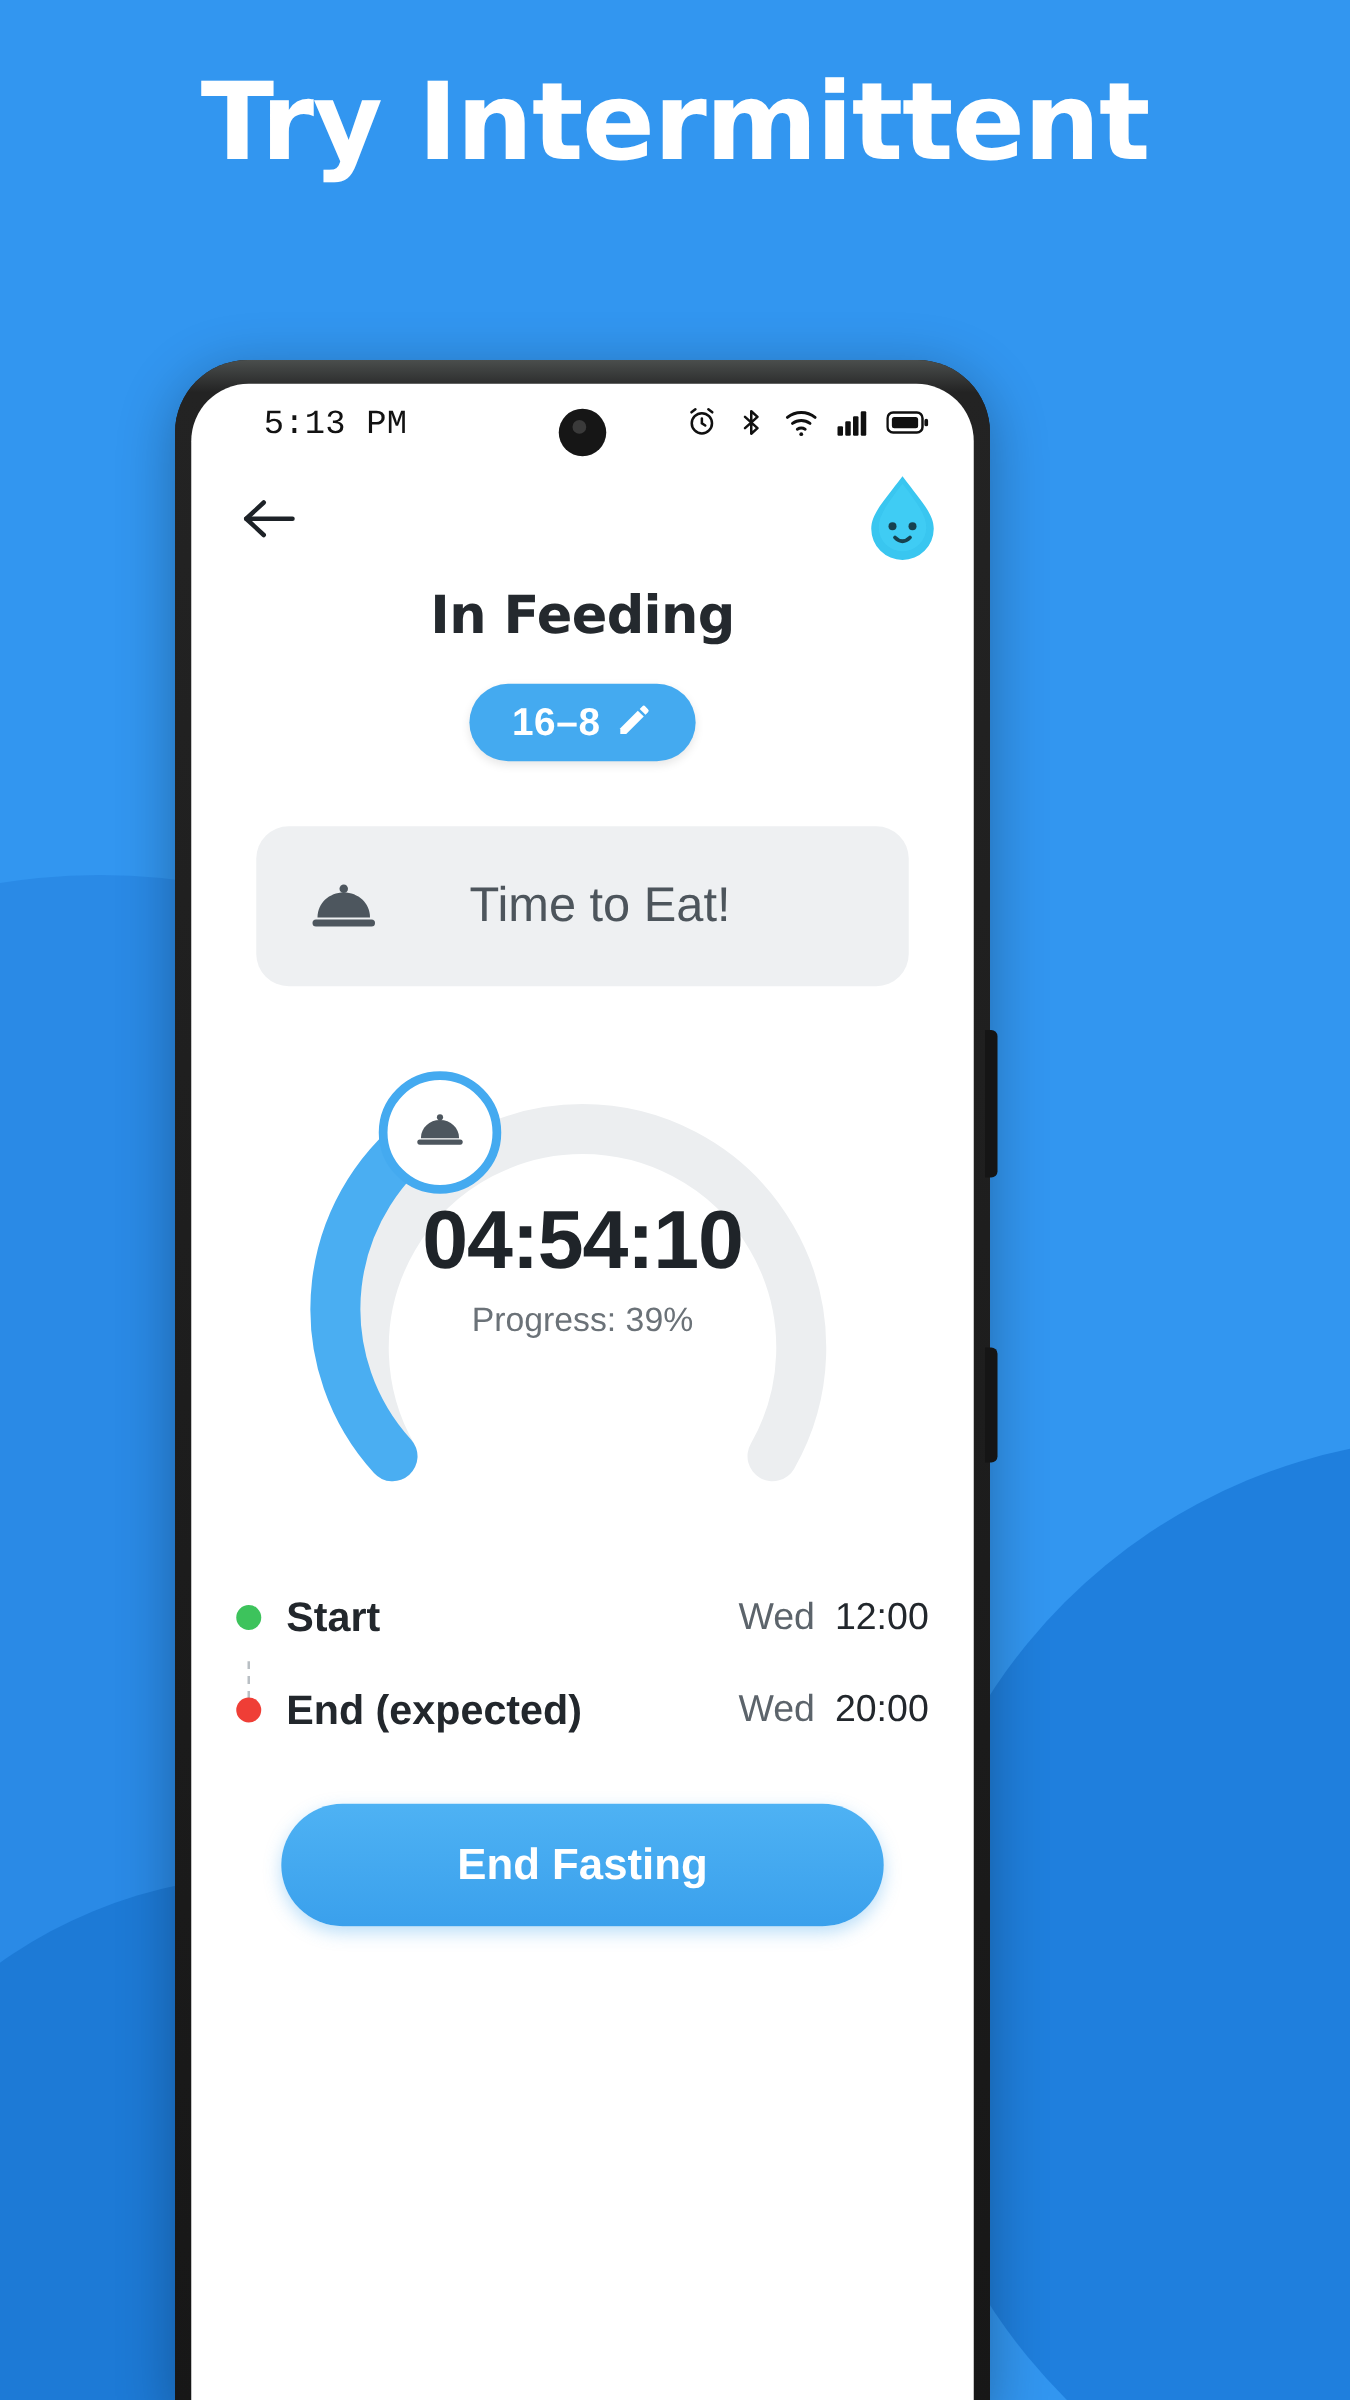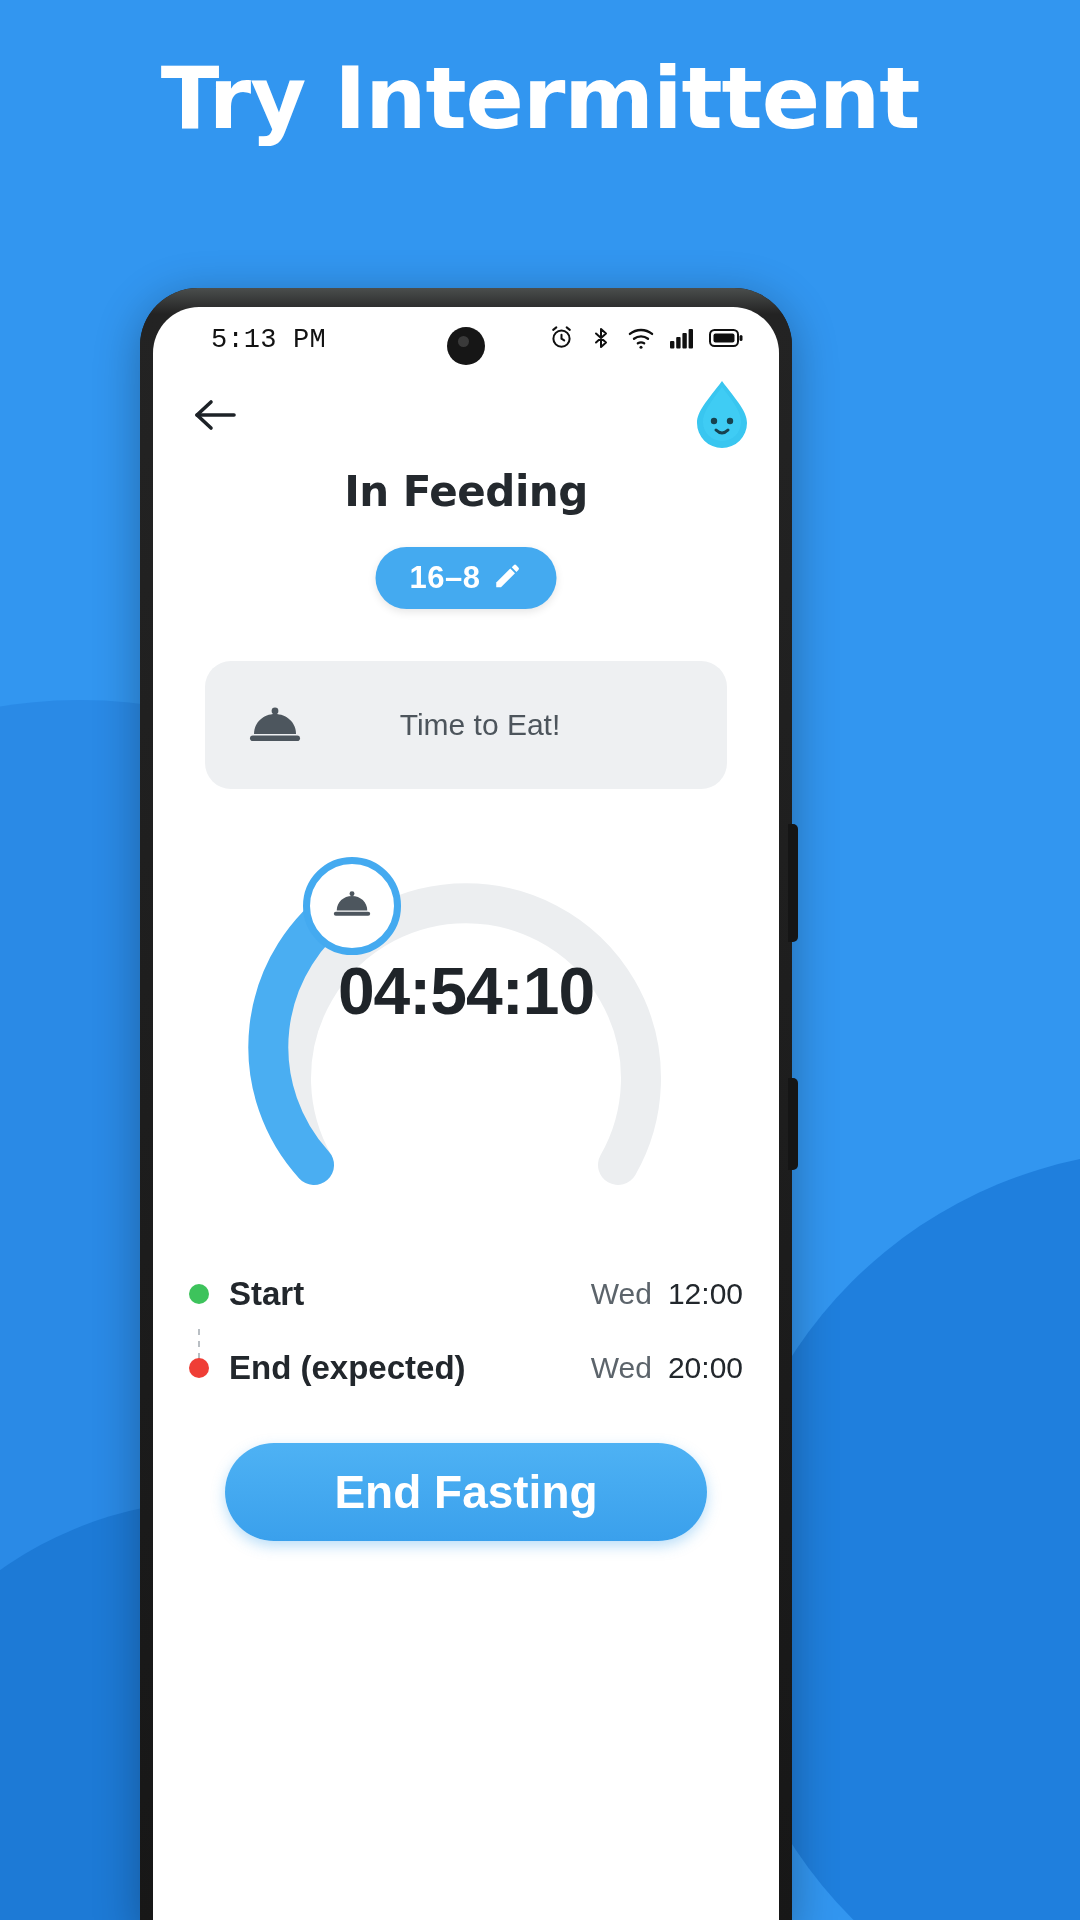--- a/index.html
+++ b/index.html
@@ -80,21 +80,21 @@
     box-shadow:0 3px 8px rgba(0,0,0,.10);
   }
   .plan-pill .lbl{color:#ffffff;font-size:31px;font-weight:bold;letter-spacing:.5px;}
 
   
   .eat-card{
     position:absolute;left:52px;top:354px;width:522px;height:128px;
     background:#eef0f2;border-radius:26px;display:flex;align-items:center;
   }
   .eat-card .ic{margin-left:42px;width:56px;display:flex;justify-content:center;}
-  .eat-card .tx{flex:1;text-align:center;font-size:30px;color:#4d555c;
+  .eat-card .tx{flex:1;text-align:center;font-size:39px;color:#4d555c;
                 margin-right:70px;}
 
   
   .ring-wrap{position:absolute;left:46px;top:520px;width:534px;height:400px;}
   .ring-svg{position:absolute;left:0;top:0;}
   .ring-center{
     position:absolute;left:0;right:0;top:118px;text-align:center;
   }
   .ring-label{font-size:29px;font-weight:bold;color:#3c444b;}
   .ring-time{font-size:66px;font-weight:bold;color:#1f2429;letter-spacing:-1px;
@@ -117,21 +117,21 @@
   .sday{font-size:30px;color:#5c646b;}
   .shour{font-size:30px;color:#22272c;}
   .dashline{position:absolute;left:9px;top:72px;width:2px;height:38px;
             background:repeating-linear-gradient(180deg,#b9bfc4 0 6px,transparent 6px 12px);}
 
   
   .cta{
     position:absolute;left:72px;top:1136px;width:482px;height:98px;
     background:linear-gradient(180deg,#4eb2f4 0%,#3aa0ec 100%);
     border-radius:49px;display:flex;align-items:center;justify-content:center;
-    color:#ffffff;font-size:46px;font-weight:bold;
+    color:#ffffff;font-size:35px;font-weight:bold;
     box-shadow:0 5px 14px rgba(58,160,236,.35);
   }
 </style>
 </head>
 <body>
 
 <div class="bg-wrap">
   <div class="bg-base"></div>
   <div class="blob-a"></div>
   <div class="blob-b"></div>
@@ -244,20 +244,21 @@
         <span>
           <svg width="40" height="32" viewBox="0 0 54 44" fill="#4d565e">
             <circle cx="27" cy="8" r="3.4"></circle>
             <path d="M6 31c0-11.6 9.4-20 21-20s21 8.4 21 20H6z"></path>
             <rect x="2" y="32.5" width="50" height="5.6" rx="2.8"></rect>
           </svg>
         </span>
       </div>
       <div class="ring-center">
         <div class="ring-time">04:54:10</div>
+        <div class="ring-prog">Progress: 39%</div>
       </div>
     </div>
 
     <div class="sched">
       <div class="srow">
         <span class="dot start"></span>
         <span class="slabel">Start</span>
         <span class="stime">
           <span class="sday">Wed</span>
           <span class="shour">12:00</span>

